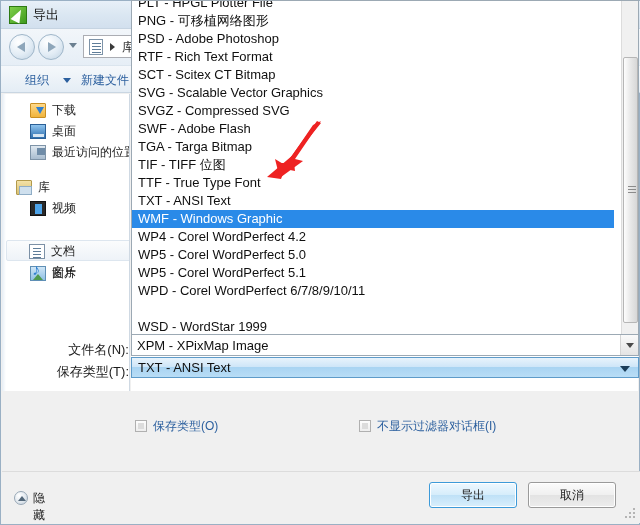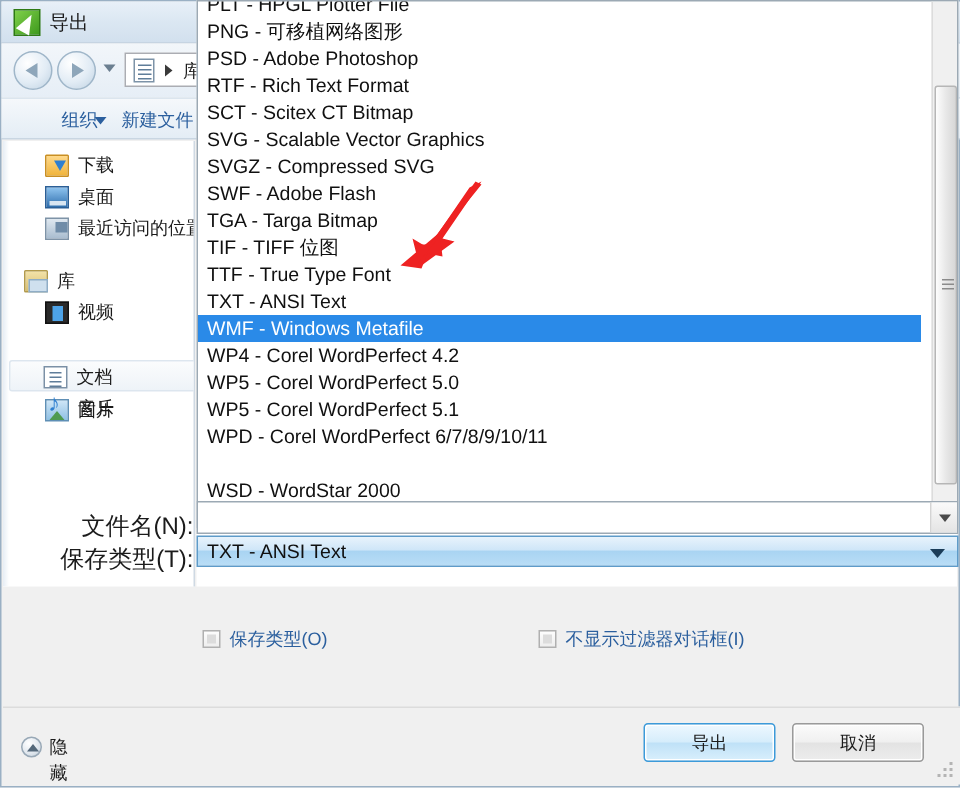--- a/index.html
+++ b/index.html
@@ -101,21 +101,21 @@
   #toolbar {
     position: absolute; left: 0; top: 64px; width: 640px; height: 28px;
     background: linear-gradient(to bottom, #f5f8fb 0%, #e4edf5 100%);
     border-top: 1px solid #dbe5ee;
     border-bottom: 1px solid #c9d6e2;
   }
   .tb-item {
     position: absolute; top: 6px;
     font-size: 12px; color: #2b5f9e;
   }
-  #tb-organize { left: 40px; }
+  #tb-organize { left: 24px; }
   #tb-orgcaret {
     position: absolute; left: 62px; top: 12px;
     width: 0; height: 0;
     border-left: 4px solid transparent;
     border-right: 4px solid transparent;
     border-top: 5px solid #2b5f9e;
   }
   #tb-newfolder { left: 80px; }
 
   
@@ -255,21 +255,21 @@
 
   
   #red-arrow {
     position: absolute; left: 250px; top: 118px;
     width: 80px; height: 66px;
     z-index: 60;
     pointer-events: none;
   }
   .form-label {
     position: absolute;
-    font-size: 16px; color: #1b1b1b;
+    font-size: 13px; color: #1b1b1b;
     text-align: right; width: 90px;
   }
   #lbl-filename { left: 38px; top: 340px; }
   #lbl-savetype { left: 38px; top: 362px; }
 
   #filename-field {
     position: absolute; left: 130px; top: 333px; width: 508px; height: 22px;
     background: #ffffff;
     border: 1px solid #9ca9b4;
     z-index: 45;
@@ -447,20 +447,21 @@
     <div id="watermark">
       <div id="wm-main">软件自学网</div>
       <div id="wm-sub">WWW.RJZXW.COM</div>
     </div>
   </div>
 
   <div class="form-label" id="lbl-filename">文件名(N):</div>
   <div class="form-label" id="lbl-savetype">保存类型(T):</div>
 
   <div id="filename-field">
+    <div id="filename-text">XPM - XPixMap Image</div>
     <div id="filename-drop"></div>
   </div>
 
   <div id="savetype-combo">
     <div id="savetype-text">TXT - ANSI Text</div>
     <div id="savetype-caret"></div>
   </div>
 
   <div id="dropdown">
     <div id="dd-scroll">
@@ -469,26 +470,26 @@
         <div class="dd-item" style="top: 47px;">RTF - Rich Text Format</div>
         <div class="dd-item" style="top: 29px;">PSD - Adobe Photoshop</div>
         <div class="dd-item" style="top: 65px;">SCT - Scitex CT Bitmap</div>
         <div class="dd-item" style="top: 83px;">SVG - Scalable Vector Graphics</div>
         <div class="dd-item" style="top: 101px;">SVGZ - Compressed SVG</div>
         <div class="dd-item" style="top: 119px;">SWF - Adobe Flash</div>
         <div class="dd-item" style="top: 137px;">TGA - Targa Bitmap</div>
         <div class="dd-item" style="top: 155px;">TIF - TIFF 位图</div>
         <div class="dd-item" style="top: 173px;">TTF - True Type Font</div>
         <div class="dd-item" style="top: 191px;">TXT - ANSI Text</div>
-        <div class="dd-item sel" style="top: 209px;">WMF - Windows Metafile</div>
+        <div class="dd-item sel" style="top: 209px;">WMF - Windows Graphic</div>
         <div class="dd-item" style="top: 227px;">WP4 - Corel WordPerfect 4.2</div>
         <div class="dd-item" style="top: 245px;">WP5 - Corel WordPerfect 5.0</div>
         <div class="dd-item" style="top: 263px;">WP5 - Corel WordPerfect 5.1</div>
         <div class="dd-item" style="top: 281px;">WPD - Corel WordPerfect 6/7/8/9/10/11</div>
-        <div class="dd-item" style="top: 317px;">WSD - WordStar 2000</div>
+        <div class="dd-item" style="top: 317px;">WSD - WordStar 1999</div>
         <div class="dd-item" style="top: 335px;">WSD - WordStar 7.0</div>
       </div>
     <div id="dd-sb">
       <div id="dd-sb-thumb">
         <div id="dd-sb-grip"></div>
       </div>
       <div id="dd-sb-down"></div>
     </div>
   </div>
 

